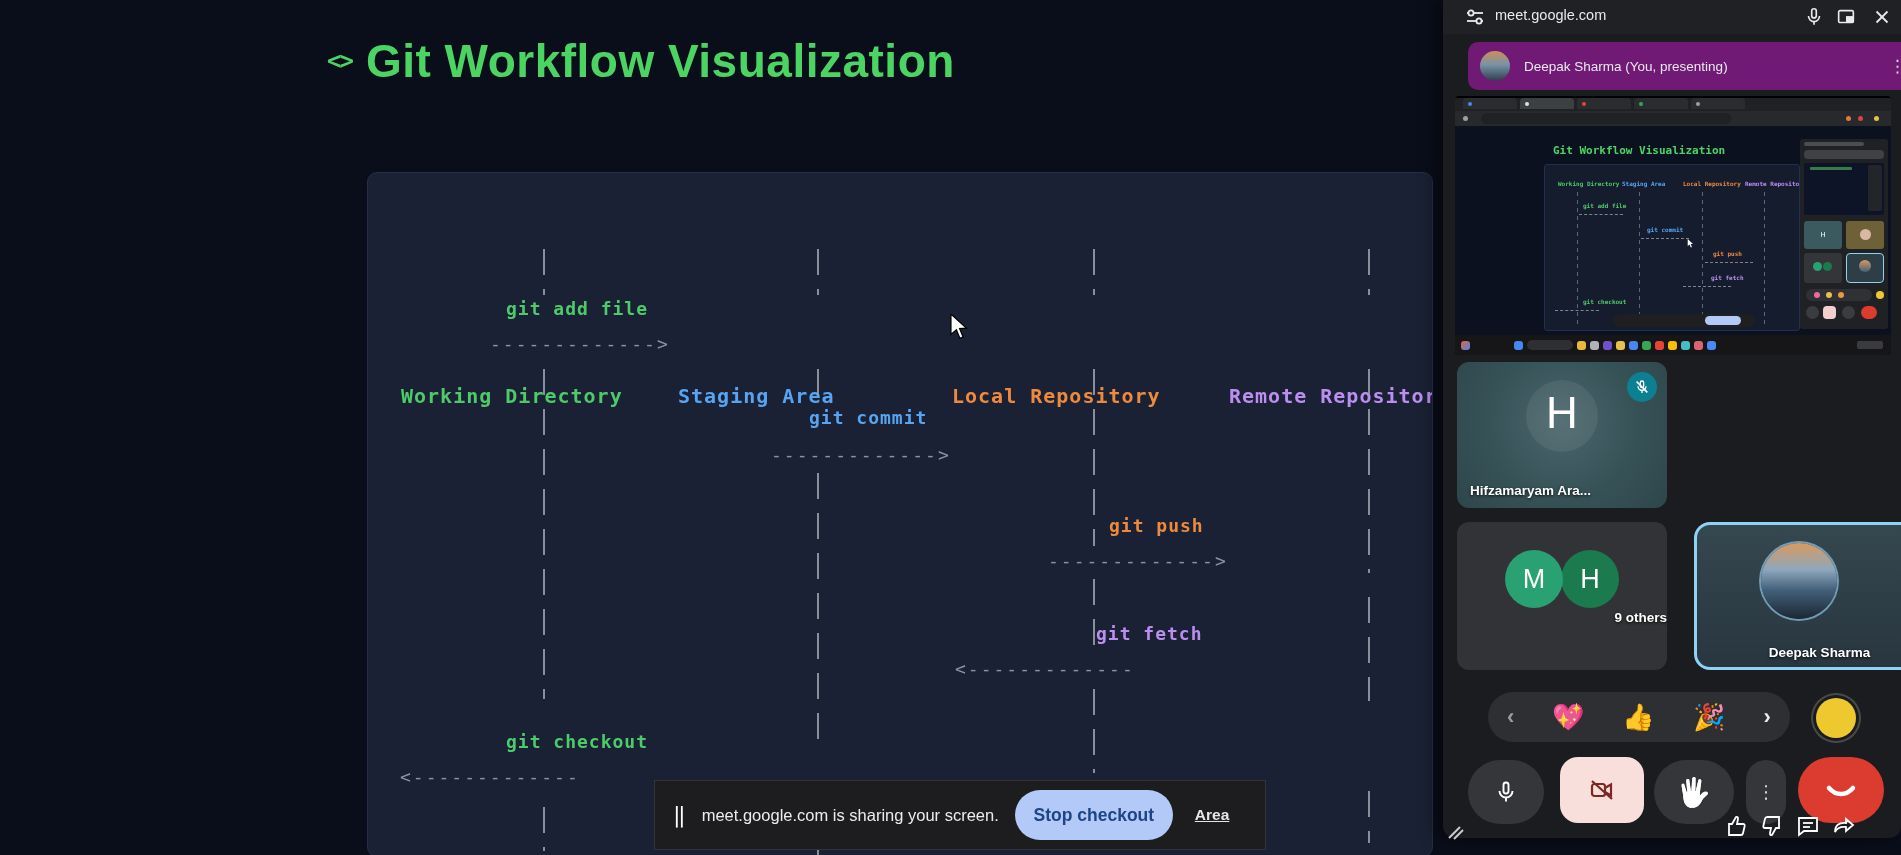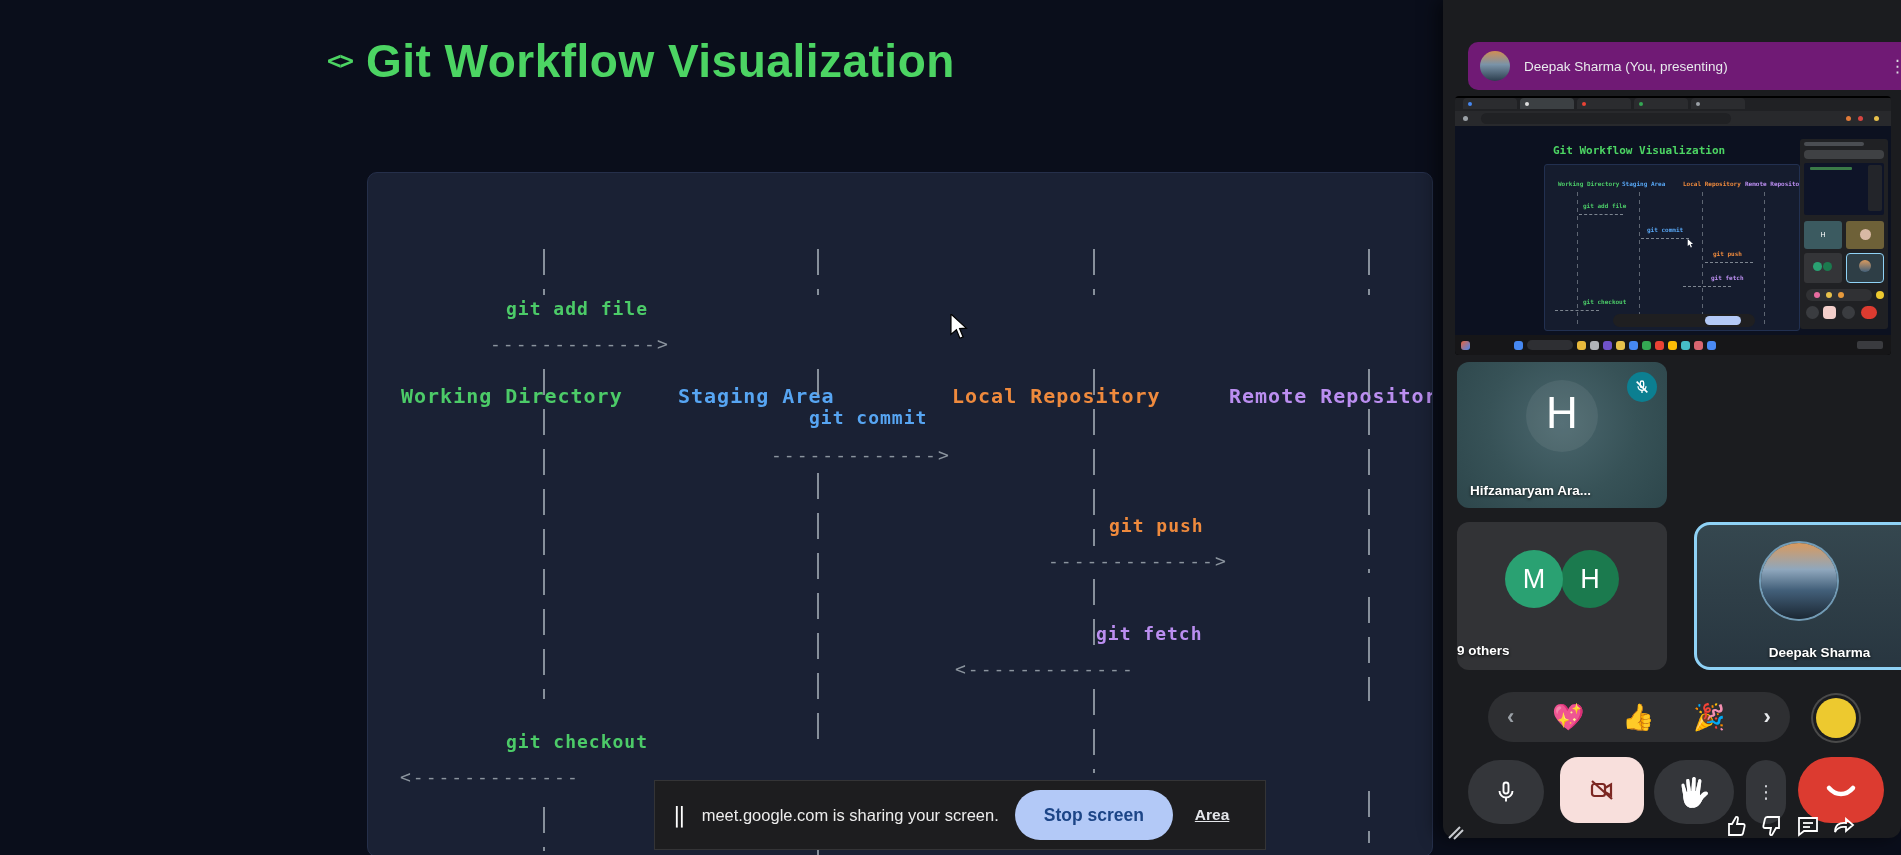--- a/index.html
+++ b/index.html
@@ -78,21 +78,21 @@
          font-size:44px;font-weight:300;color:#fff;font-family:"Liberation Sans",sans-serif;}
   .letter-disc{position:absolute;left:69px;top:18px;width:72px;height:72px;border-radius:50%;background:rgba(255,255,255,.07);}
   .tileB{left:235px;top:362px;width:210px;height:146px;
          background:radial-gradient(circle at 55% 45%,#7a6c3e 0%,#695d34 55%,#57502c 100%);}
   .photo-avatar{position:absolute;left:72px;top:14px;width:66px;height:66px;border-radius:50%;overflow:hidden;
          background:linear-gradient(180deg,#b7c29a 0%,#d9b9a5 40%,#cfae9b 62%,#e6dfd8 100%);}
   .shades{position:absolute;left:10px;top:26px;width:46px;height:13px;border-radius:6px;background:#22301f;}
   .tileC{left:14px;top:522px;width:210px;height:148px;background:#323336;}
   .mini-avatar{position:absolute;top:28px;width:58px;height:58px;border-radius:50%;color:#fff;
          display:flex;align-items:center;justify-content:center;font-size:27px;}
-  .tileC .tile-name{left:0;width:100%;text-align:left;bottom:12px;}
+  .tileC .tile-name{left:0;width:100%;text-align:right;bottom:45px;}
   .tileD{left:251px;top:522px;width:251px;height:148px;background:linear-gradient(180deg,#35474f 0%,#283640 100%);
          border:3px solid #8fd2f6;box-sizing:border-box;border-radius:16px;}
   .tileD .d-avatar{position:absolute;left:64px;top:18px;width:76px;height:76px;border-radius:50%;
          box-shadow:0 0 0 2px rgba(150,205,240,.65);
          background:linear-gradient(180deg,#d99a5e 0%,#8fa7bd 35%,#43607a 62%,#1b2733 100%);}
   .tileD .tile-name{left:0;width:100%;text-align:center;bottom:7px;}
 
   
   .emoji-bar{left:45px;top:692px;width:302px;height:50px;background:#2e2f32;border-radius:26px;
              display:flex;align-items:center;justify-content:space-around;}
@@ -159,26 +159,48 @@
     <span class="abs mono arrow" style="left:32px;top:593px;">&lt;-------------</span>
   </div>
 
   <svg class="abs cursor" viewBox="0 0 13 21">
     <polygon points="0,0 0,16.5 4.4,12.8 7.2,19.6 9.8,18.5 7,11.8 12.4,11.4" fill="#fff" stroke="#000" stroke-width="1"></polygon>
   </svg>
 
   <div class="abs toast">
     <span class="toast-pause mono">‖</span>
     <span class="toast-msg">meet.google.com is sharing your screen.</span>
-    <button class="stop-btn">Stop screen</button>
+    <button class="stop-btn">Stop checkout</button>
     <a href="#" class="hide-link">Area</a>
   </div>
 
   <div class="abs meet">
 
+    <div class="abs meet-titlebar">
+      <svg class="abs tune-icon" width="20" height="18" viewBox="0 0 20 18">
+        <line x1="2" y1="5" x2="18" y2="5" stroke="#e8eaed" stroke-width="1.8"></line>
+        <circle cx="6" cy="5" r="2.6" fill="#202124" stroke="#e8eaed" stroke-width="1.8"></circle>
+        <line x1="2" y1="13" x2="18" y2="13" stroke="#e8eaed" stroke-width="1.8"></line>
+        <circle cx="14" cy="13" r="2.6" fill="#202124" stroke="#e8eaed" stroke-width="1.8"></circle>
+      </svg>
+      <span class="abs meet-title">meet.google.com</span>
+      <svg class="abs tb-ico" style="left:360px;" viewBox="0 0 24 24" fill="none" stroke="#e8eaed" stroke-width="1.8">
+        <rect x="9.5" y="3" width="5" height="10" rx="2.5"></rect>
+        <path d="M6 11 a6 6 0 0 0 12 0"></path>
+          <line x1="12" y1="17" x2="12" y2="20.5"></line>
+      </svg>
+      <svg class="abs tb-ico" style="left:392px;" viewBox="0 0 24 24" fill="none" stroke="#e8eaed" stroke-width="1.8">
+        <rect x="4" y="5" width="16" height="13" rx="1.5"></rect>
+        <rect x="12" y="11" width="8" height="7" fill="#e8eaed" stroke="none"></rect>
+      </svg>
+      <svg class="abs tb-ico" style="left:428px;" viewBox="0 0 24 24" stroke="#e8eaed" stroke-width="2">
+        <line x1="6" y1="6" x2="18" y2="18"></line>
+          <line x1="18" y1="6" x2="6" y2="18"></line>
+      </svg>
+    </div>
 
     <div class="abs presenting">
       <div class="present-avatar"></div>
       <span class="present-label">Deepak Sharma (You, presenting)</span>
       <span class="kebab">⋮</span>
     </div>
 
     <div class="abs thumb">
       <div class="abs tabstrip">
         <div class="tab">

